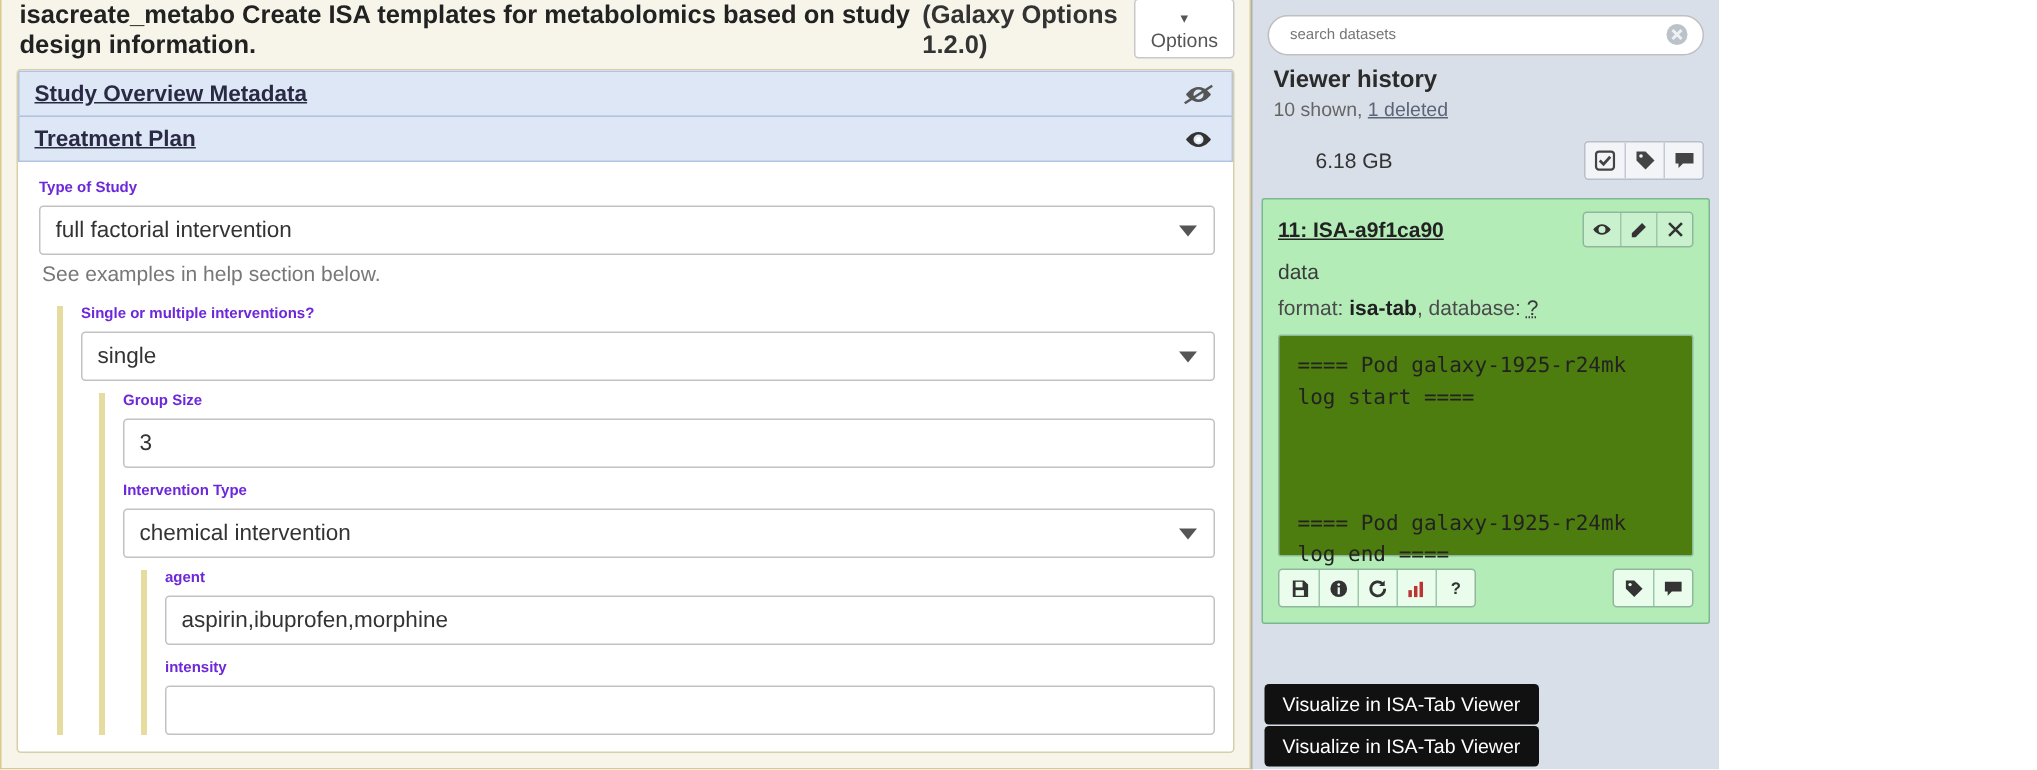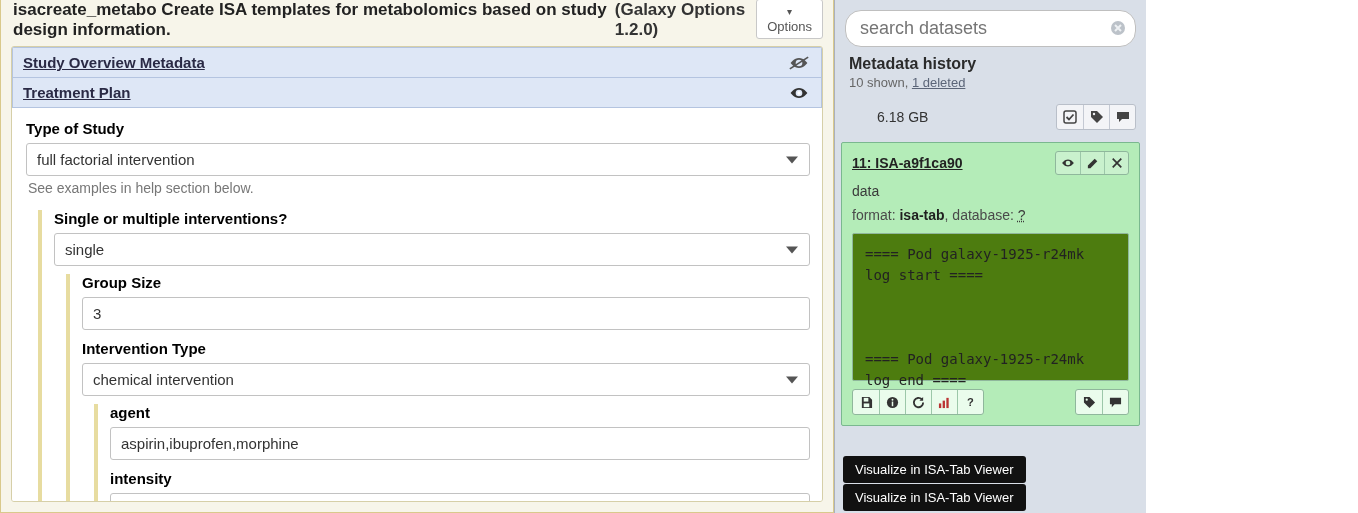--- a/index.html
+++ b/index.html
@@ -12,38 +12,38 @@
   .tool-header .ver { font-weight: bold; color: #333; }
   .options-btn { margin-left: auto; background: #fff; border: 1px solid #c8c8c8; border-radius: 3px; padding: 4px 10px; font-size: 13px; color: #555; position: relative; top: -1px;}
   .tool-body { background: #fff; margin: 0 10px 10px 10px; border: 1px solid #d6cfa8; border-radius: 3px; overflow: auto; flex: 1; padding-bottom: 6px;}
 
   .section-hdr { background: #dee7f6; border: 1px solid #b4c4e0; padding: 6px 10px; display: flex; align-items: center; }
   .section-hdr + .section-hdr { margin-top: -1px; }
   .section-hdr .title { font-weight: bold; text-decoration: underline; color: #2a2a45; font-size: 15px; }
   .section-hdr .eye { margin-left: auto; width: 22px; text-align: center; color: #444; }
 
   .pad { padding: 6px 12px 2px 14px; }
-  .field-label { font-weight: bold; font-size: 15px; margin: 6px 0 6px 0; color: #000000; }
+  .field-label { font-weight: bold; font-size: 10px; margin: 6px 0 6px 0; color: #6d28d9; }
   .help-text { color: #777; font-size: 14px; padding: 4px 2px 8px 2px; }
 
   .select-row { position: relative; }
   .select-row select, .select-row .fake-select { width: 100%; padding: 7px 10px; border: 1px solid #c2c2c2; border-radius: 3px; font-size: 15px; color: #333; appearance: none; background: #fff; }
   .caret { position: absolute; right: 12px; top: 50%; transform: translateY(-50%); pointer-events: none; }
   .caret svg { width: 12px; height: 12px; fill: #555; }
 
   input.text { width: 100%; padding: 7px 10px; border: 1px solid #c2c2c2; border-radius: 3px; font-size: 15px; color: #333; background: #fff; }
 
   .indent { border-left: 4px solid #e7dca0; margin-left: 12px; padding-left: 12px; }
   .indent .indent { border-left-color: #e7dca0; }
 
   
   .history { width: 312px; min-width: 312px; background: #d9dfe8; border-left: 1px solid #aab0bc; display: flex; flex-direction: column; overflow: hidden;}
 
   .search-wrap { padding: 10px 10px 8px 10px; position: relative; }
-  .search-wrap input { width: 100%; padding: 7px 28px 7px 14px; border: 1px solid #bfbfbf; border-radius: 16px; font-size: 18px; color: #333; }
+  .search-wrap input { width: 100%; padding: 7px 28px 7px 14px; border: 1px solid #bfbfbf; border-radius: 16px; font-size: 10px; color: #333; }
   .search-wrap .clear { position: absolute; right: 20px; top: 50%; transform: translateY(-50%); color: #9aa0a8; font-size: 18px; }
 
   .hist-meta { padding: 0 14px 8px 14px; }
   .hist-title { font-weight: bold; font-size: 16px; color: #2b2b2b; }
   .hist-sub { color: #666; font-size: 13px; margin-top: 2px; }
   .hist-sub .del { text-decoration: underline; color: #5b6578;}
 
   .size-row { display: flex; align-items: center; padding: 6px 10px 8px 14px; font-size: 14px; color: #333; margin-left: 28px; }
   .icon-btns { margin-left: auto; display: flex; gap: 0; border: 1px solid #b9bfc9; border-radius: 3px; background: #f3f4f7; overflow: hidden;}
   .icon-btns .ib { width: 26px; height: 24px; display: flex; align-items: center; justify-content: center; border-left: 1px solid #c4c9d3; color: #444; font-size: 13px; }
@@ -171,21 +171,21 @@
       <input type="text" placeholder="search datasets" style="">
       <span class="clear">
         <svg width="16" height="16" viewBox="0 0 16 16">
             <circle cx="8" cy="8" r="7" fill="#bcc2c9"></circle>
             <path d="M5 5l6 6M11 5l-6 6" stroke="#eef1f4" stroke-width="2"></path>
           </svg>
       </span>
     </div>
 
     <div class="hist-meta">
-      <div class="hist-title">Metadata history</div>
+      <div class="hist-title">Viewer history</div>
       <div class="hist-sub">
         <span>10 shown, </span><span class="del">1 deleted</span>
       </div>
     </div>
 
     <div class="size-row">
       <span>6.18 GB</span>
       <div class="icon-btns">
         <div class="ib">
             <svg width="14" height="14" viewBox="0 0 14 14">

